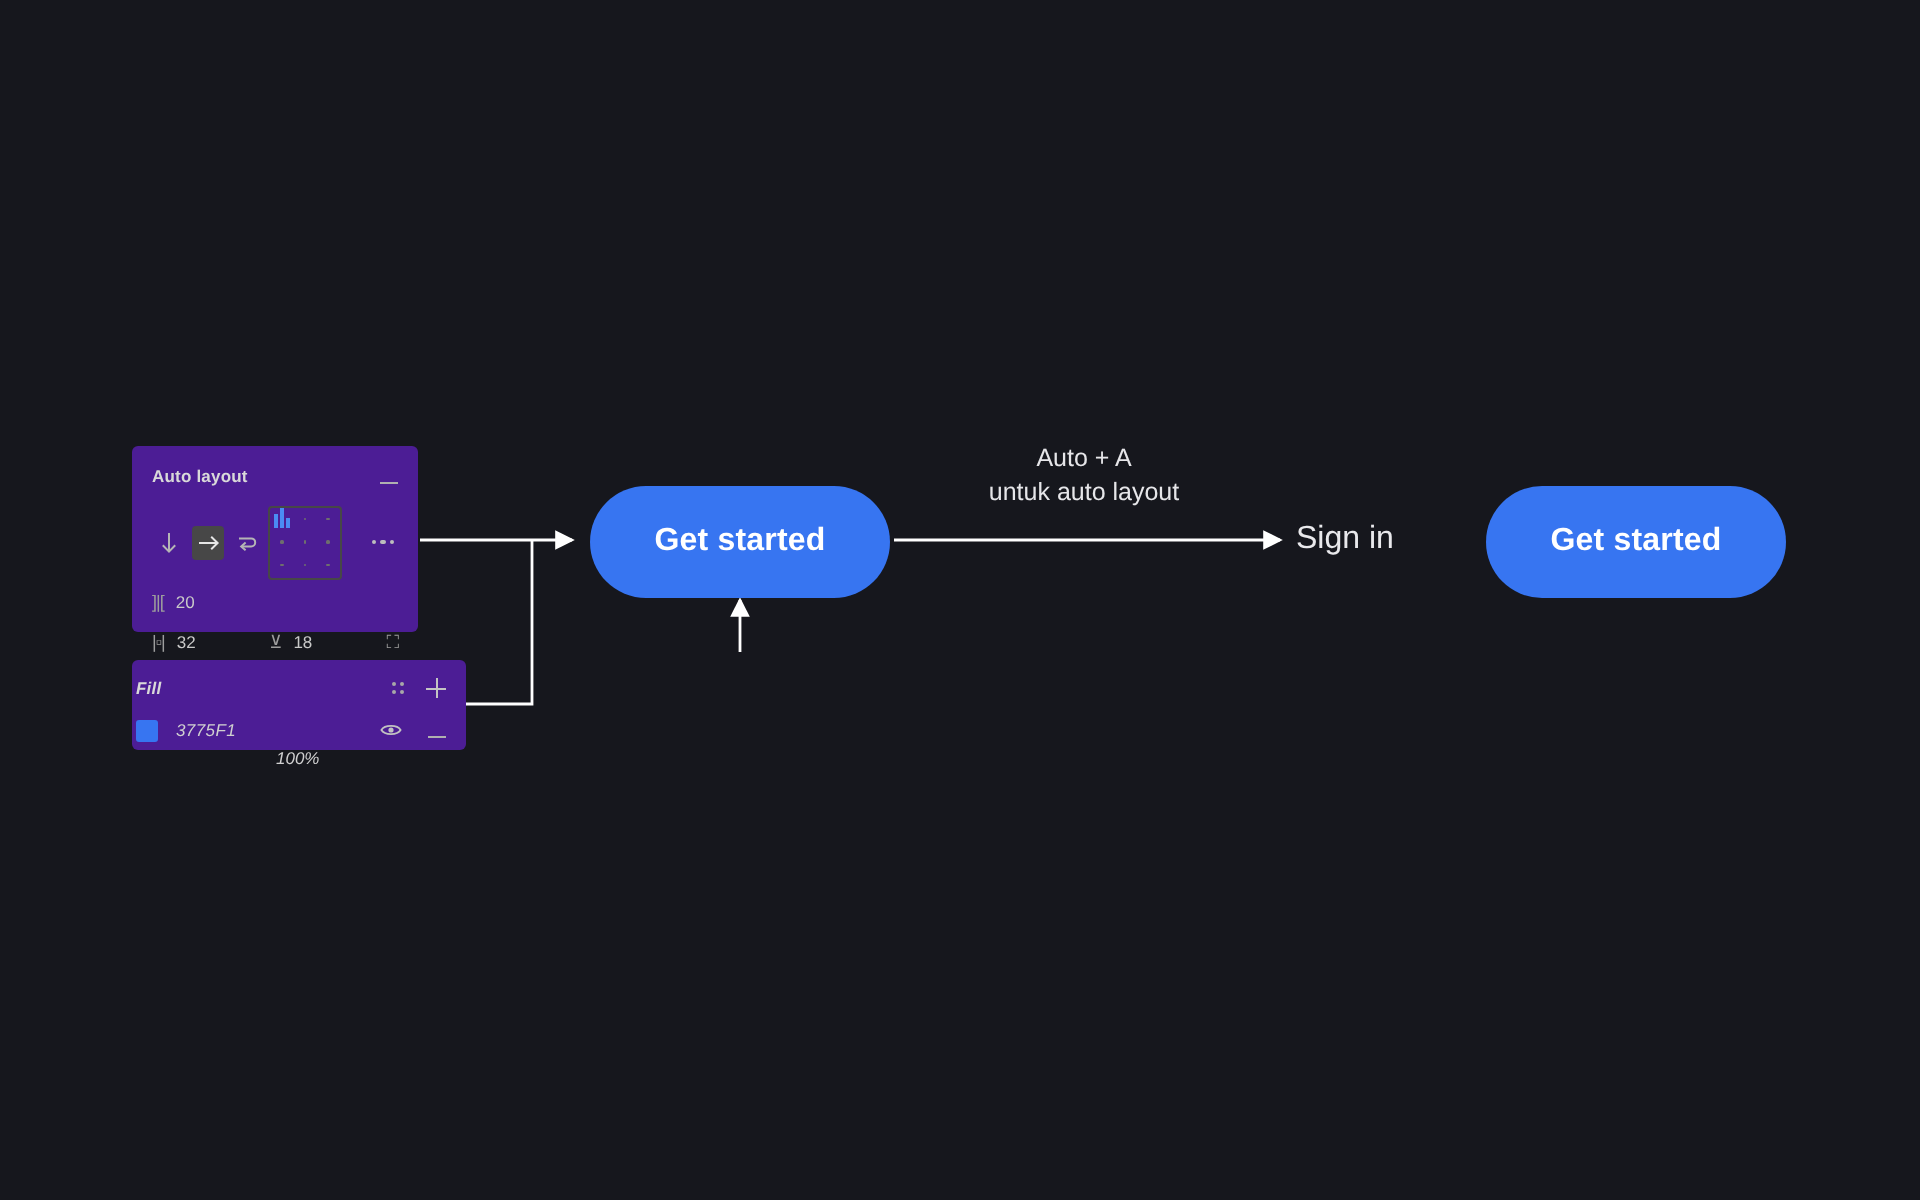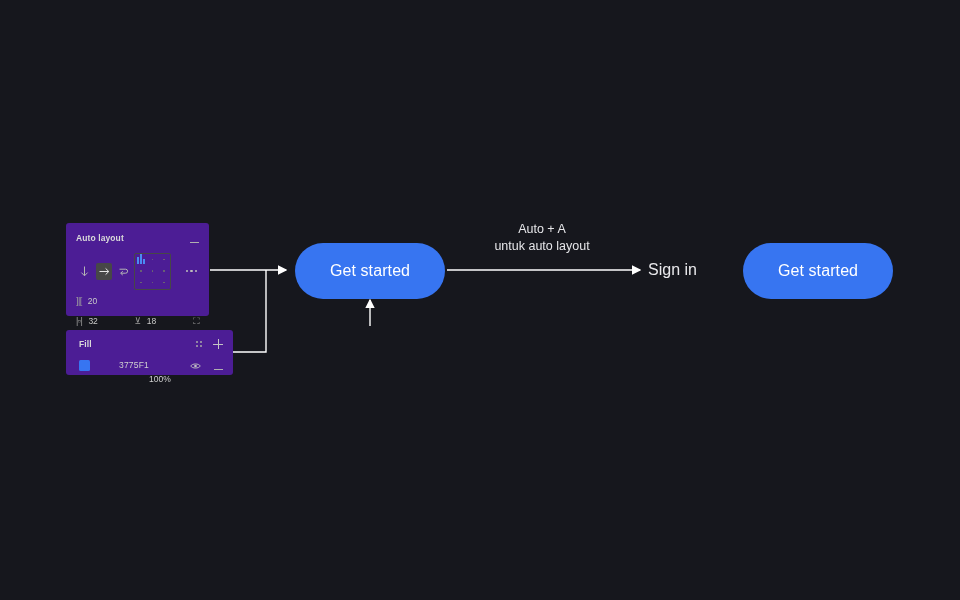--- a/index.html
+++ b/index.html
@@ -33,21 +33,22 @@
     top: 223px;
     width: 143px;
     height: 93px;
     padding: 8px 10px 0 10px;
   }
   #fill-panel {
     left: 66px;
     top: 330px;
     width: 167px;
     height: 45px;
-    padding: 7px 10px 0 13px;
+    padding: 7px 10px 0 2px;
+    font-style: italic;
   }
   .panel-header {
     display: flex;
     align-items: center;
     justify-content: space-between;
     height: 14px;
   }
   .panel-title {
     color: #d9d9d9;
     font-size: 8.5px;
@@ -198,21 +199,20 @@
     border-radius: 1.5px;
     background: #3775F1;
     flex: 0 0 auto;
   }
   .fill-hex {
     color: #d0d0d0;
     font-size: 8.5px;
     margin-left: 9px;
     width: 50px;
     letter-spacing: .2px;
-    text-align: right;
   }
   .fill-opacity {
     color: #d0d0d0;
     font-size: 8.5px;
     width: 34px;
     margin-top: 28px;
   }
   .fill-actions {
     margin-left: auto;
     display: flex;
@@ -222,21 +222,21 @@
 
   
   .cta {
     position: absolute;
     background: #3775F1;
     color: #ffffff;
     border-radius: 999px;
     display: flex;
     align-items: center;
     justify-content: center;
-    font-weight: normal;
+    font-weight: bold;
     font-size: 16px;
     letter-spacing: .1px;
   }
   #cta-primary {
     left: 295px;
     top: 243px;
     width: 150px;
     height: 56px;
   }
   #cta-secondary {

